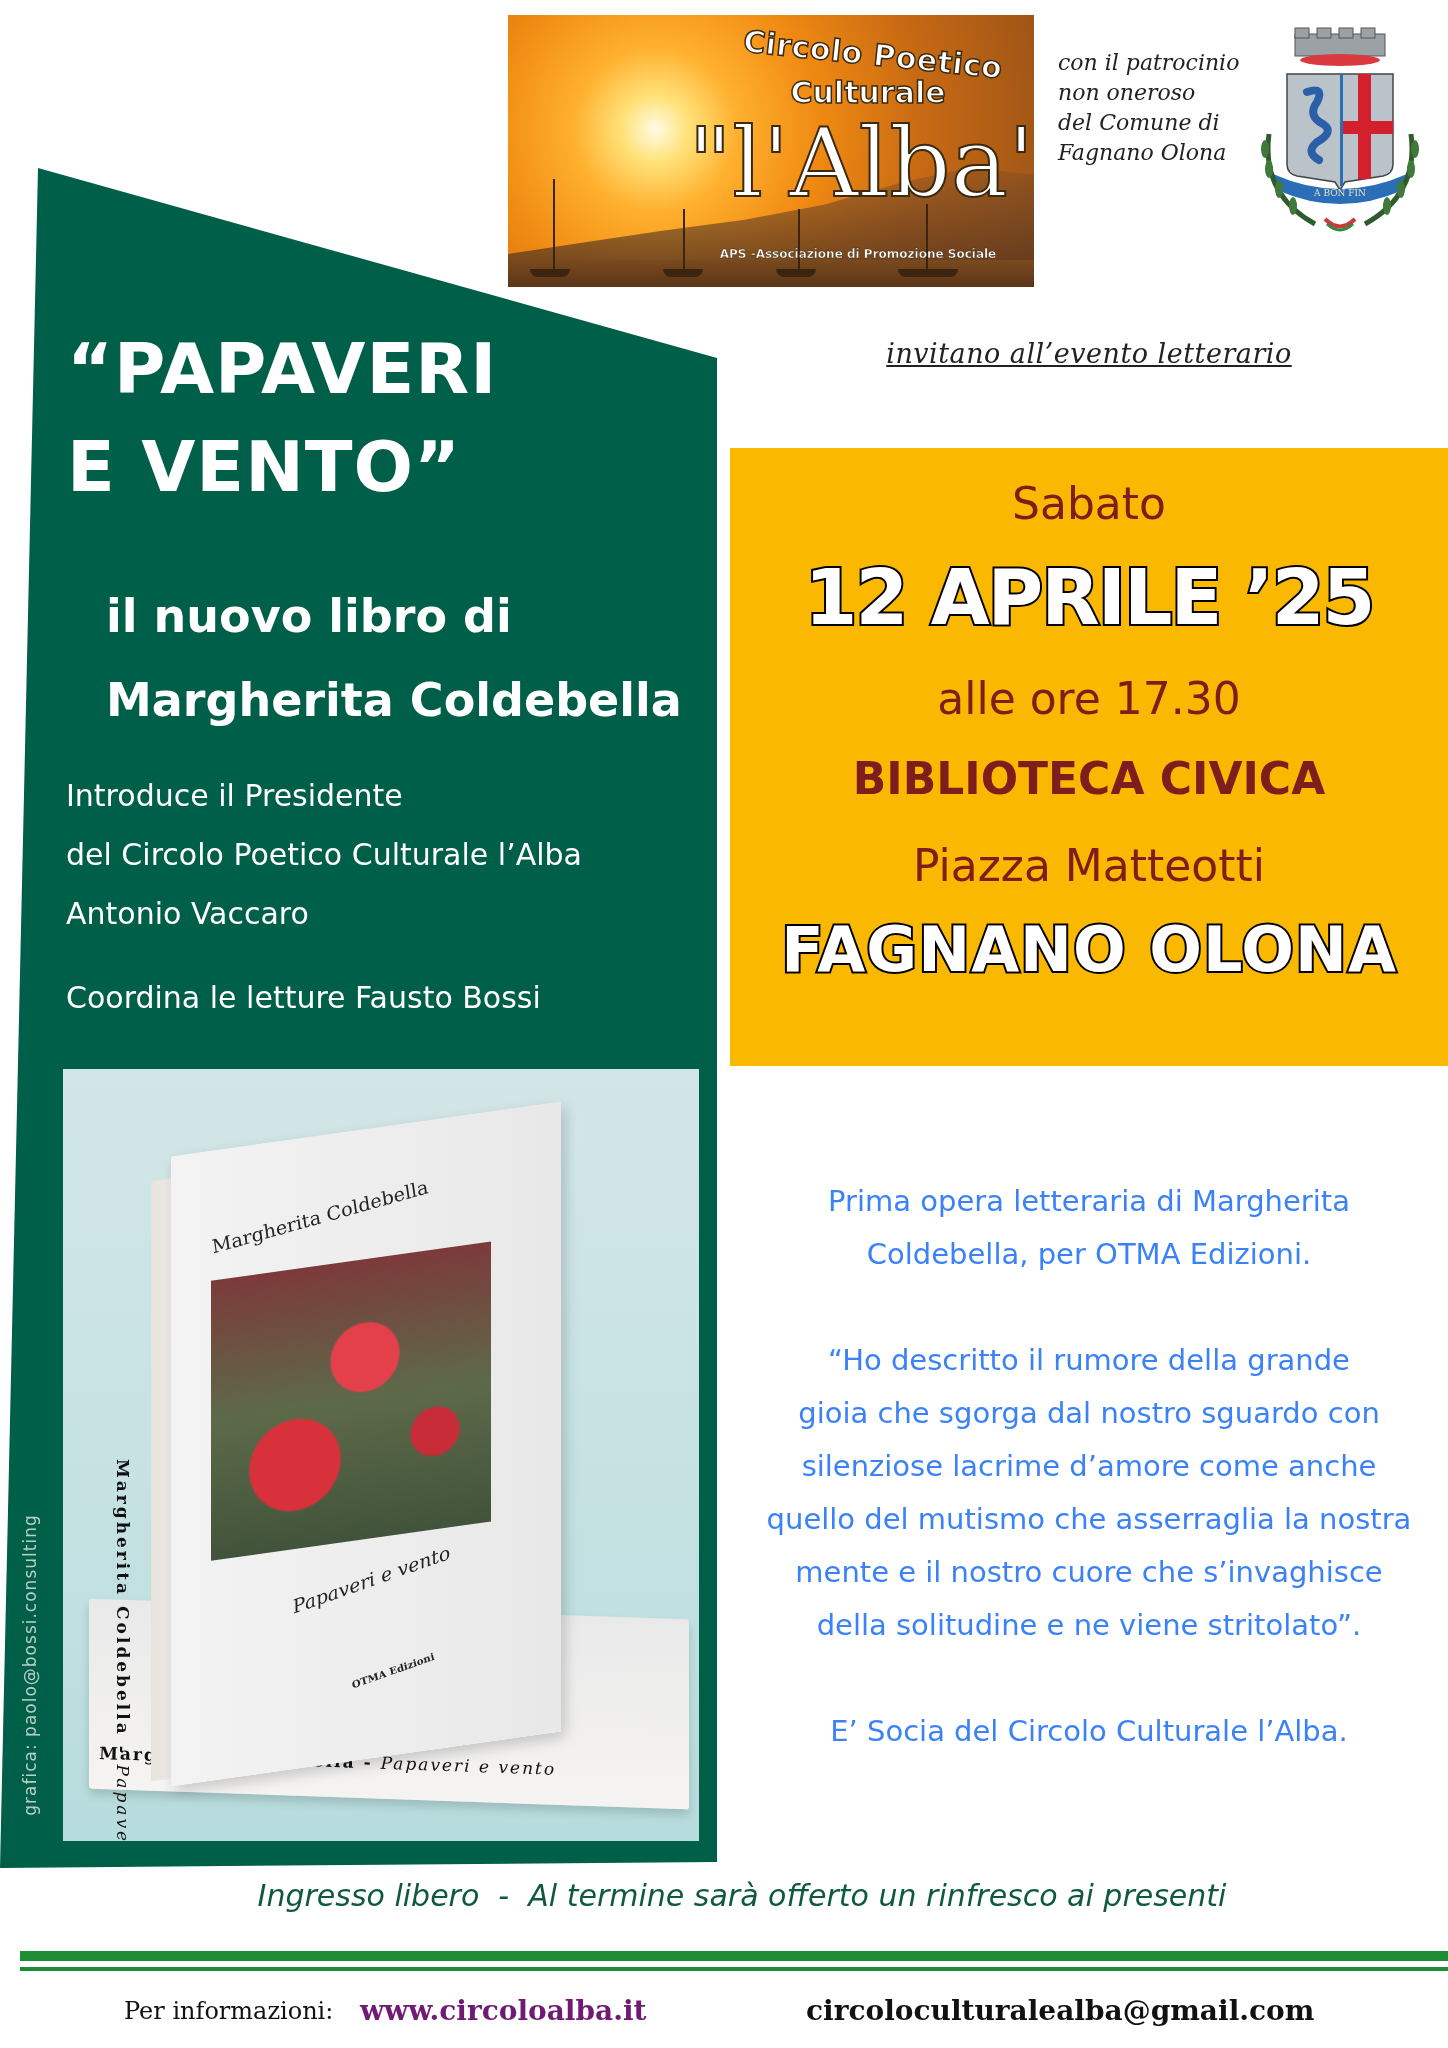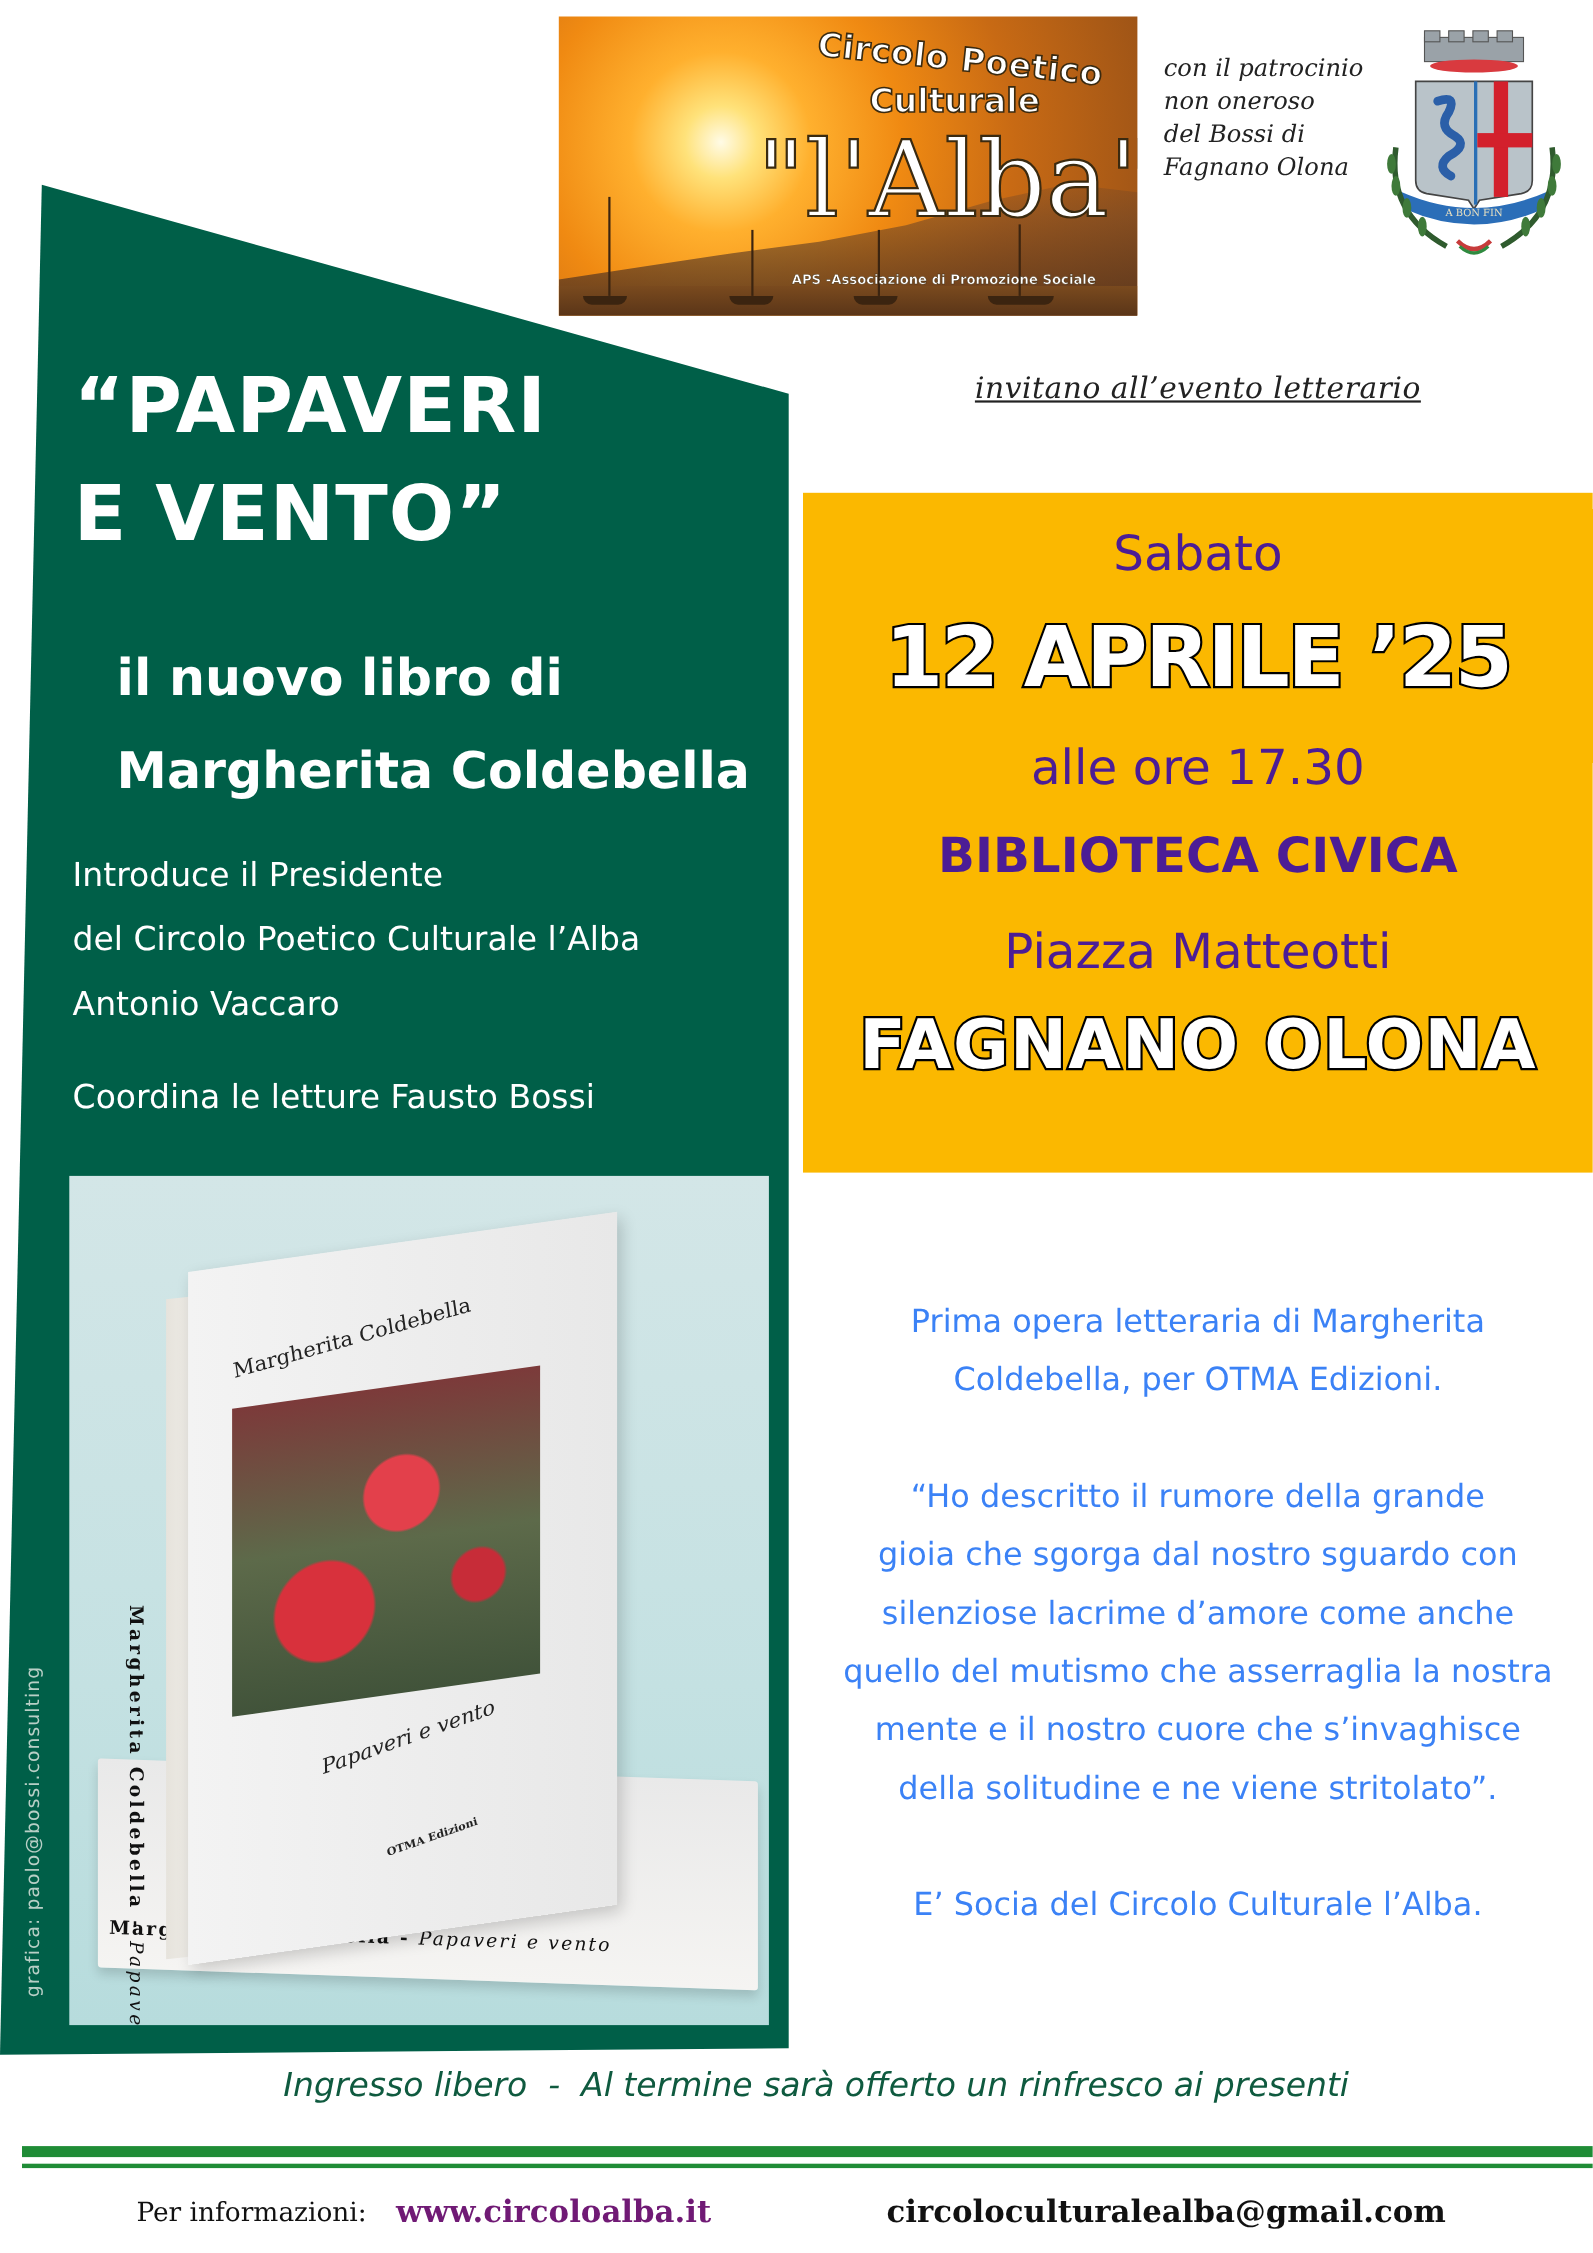--- a/index.html
+++ b/index.html
@@ -58,21 +58,21 @@
                  radial-gradient(circle at 30% 70%, #d8313c 0 16%, transparent 17%),
                  radial-gradient(circle at 80% 65%, #c72c38 0 8%, transparent 9%),
                  linear-gradient(180deg,#7c3a3a 0%, #5d6a4a 50%, #41533a 100%); }
   .book-title { position:absolute; left:235px; top:470px; font:italic 19px "DejaVu Serif", serif; color:#222; transform:rotate(-12deg); }
   .book-publisher { position:absolute; left:300px; top:560px; font:bold 10px "DejaVu Serif", serif; color:#222; transform:rotate(-12deg); }
 
   #credit { left:-150px; top:1655px; width:360px; transform:rotate(-90deg); transform-origin:center; color:#b8cfc6; font:17px "DejaVu Sans", sans-serif; letter-spacing:1px; text-align:center; }
 
   
   #event-box { left:730px; top:448px; width:718px; height:618px; background:#fbb800; }
-  .ev { position:absolute; left:0; width:100%; text-align:center; color:#4c1d95; }
+  .ev { position:absolute; left:0; width:100%; text-align:center; color:#7f1d1d; }
   #ev-day { top:30px; font:44px "DejaVu Sans", sans-serif; }
   #ev-date { top:105px; font:bold 76px "DejaVu Sans", sans-serif; color:#fff; -webkit-text-stroke:4px #000; paint-order:stroke fill; letter-spacing:-2px; }
   #ev-time { top:225px; font:44px "DejaVu Sans", sans-serif;text-align:center; }
   #ev-venue { top:305px; font:bold 44px "DejaVu Sans", sans-serif; }
   #ev-address { top:392px; font:44px "DejaVu Sans", sans-serif; }
   #ev-city { top:465px; font:bold 62px "DejaVu Sans", sans-serif; color:#fff; -webkit-text-stroke:4px #000; paint-order:stroke fill; letter-spacing:1px; }
 
   
   #desc { left:730px; top:1175px; width:718px; text-align:center; color:#3b82f6; font:29px "DejaVu Sans", sans-serif; line-height:53px; }
   #desc p { margin:0 0 53px 0; }
@@ -105,21 +105,21 @@
   <div class="boat" style="left:390px;width:60px;"></div>
   <div class="l1">Circolo Poetico</div>
   <div class="l2">Culturale</div>
   <div class="l3">"l'Alba"</div>
   <div class="l4">APS -Associazione di Promozione Sociale</div>
 </div>
 
 <div id="patronage" class="abs">
   <div>con il patrocinio</div>
   <div>non oneroso</div>
-  <div>del Bossi di</div>
+  <div>del Comune di</div>
   <div>Fagnano Olona</div>
 </div>
 
 <svg id="crest" class="abs" viewBox="0 0 170 215">
 
   <rect x="40" y="10" width="90" height="22" fill="#9aa2a8" stroke="#555" stroke-width="1"></rect>
   <rect x="40" y="4" width="14" height="10" fill="#9aa2a8" stroke="#555"></rect>
   <rect x="62" y="4" width="14" height="10" fill="#9aa2a8" stroke="#555"></rect>
   <rect x="84" y="4" width="14" height="10" fill="#9aa2a8" stroke="#555"></rect>
   <rect x="106" y="4" width="14" height="10" fill="#9aa2a8" stroke="#555"></rect>

